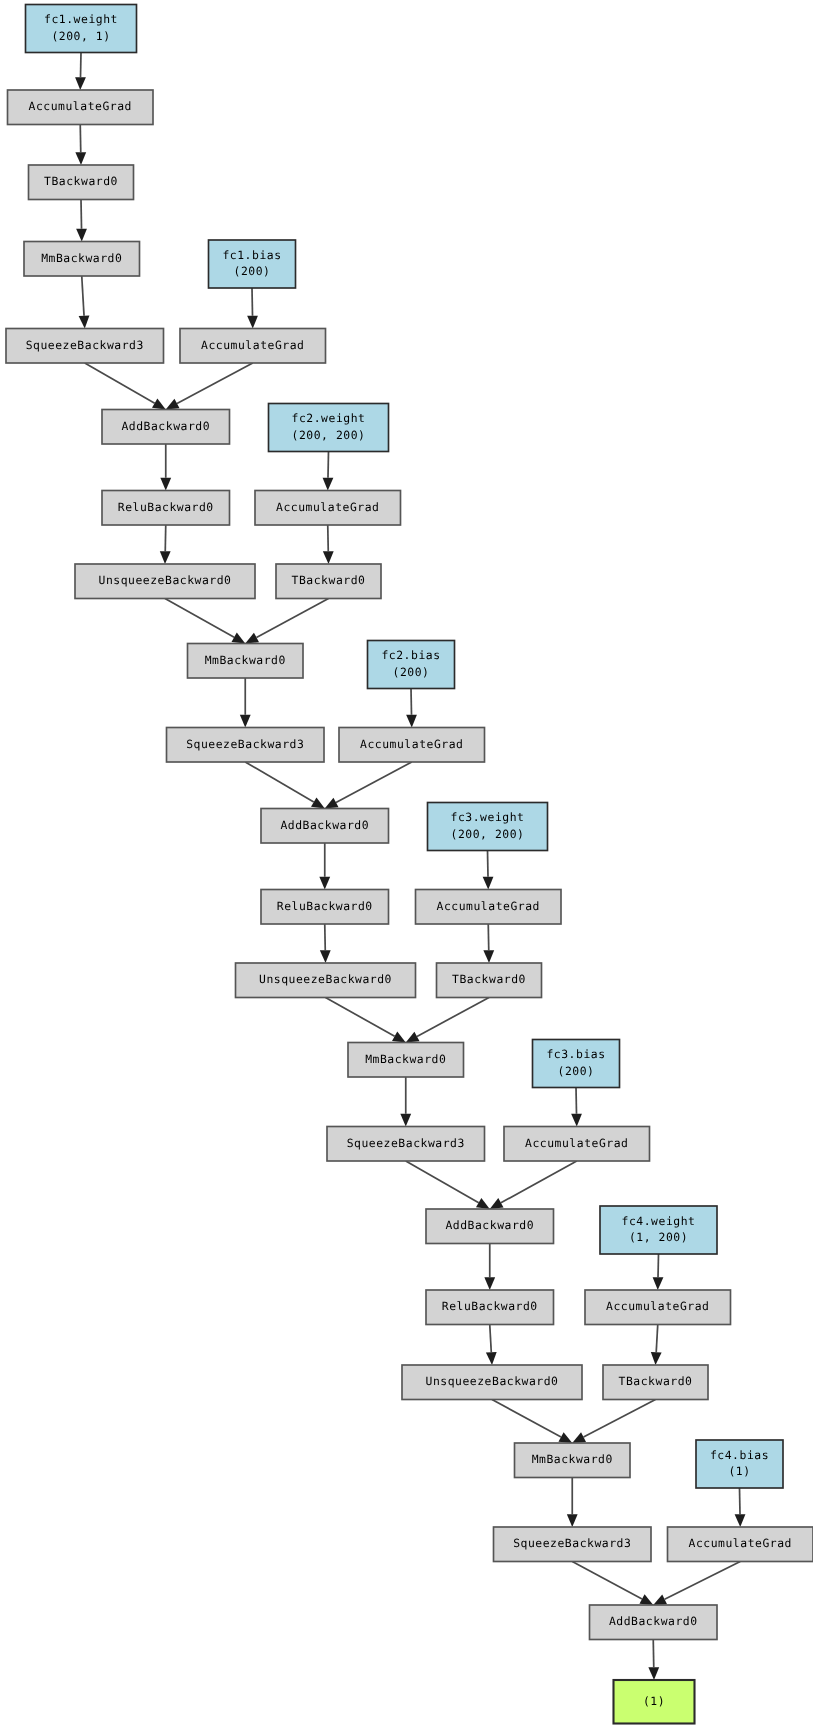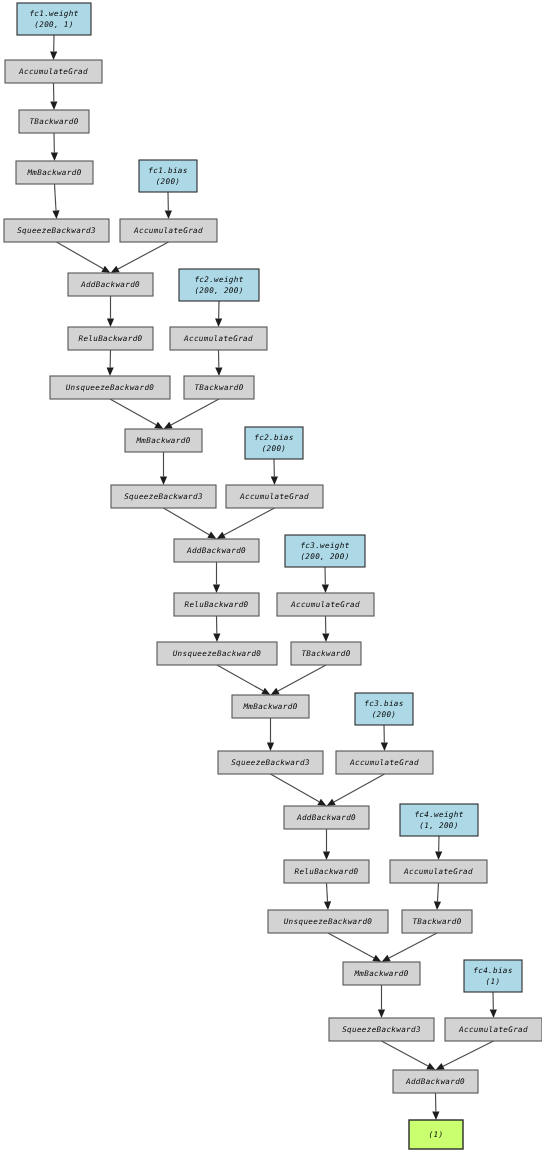--- a/index.html
+++ b/index.html
@@ -11,21 +11,20 @@
     width: 542px;
     height: 1152px;
     font-family: "DejaVu Sans Mono", "Liberation Mono", monospace;
     overflow: hidden;
   }
   #graph-root {
     position: relative;
     width: 542px;
     height: 1152px;
     background: #ffffff;
-    font-style: italic;
   }
   svg.graph-canvas {
     position: absolute;
     top: 0; left: 0;
     width: 542px;
     height: 1152px;
   }
   .node-rect {
     stroke: #555555;
     stroke-width: 1.1;

